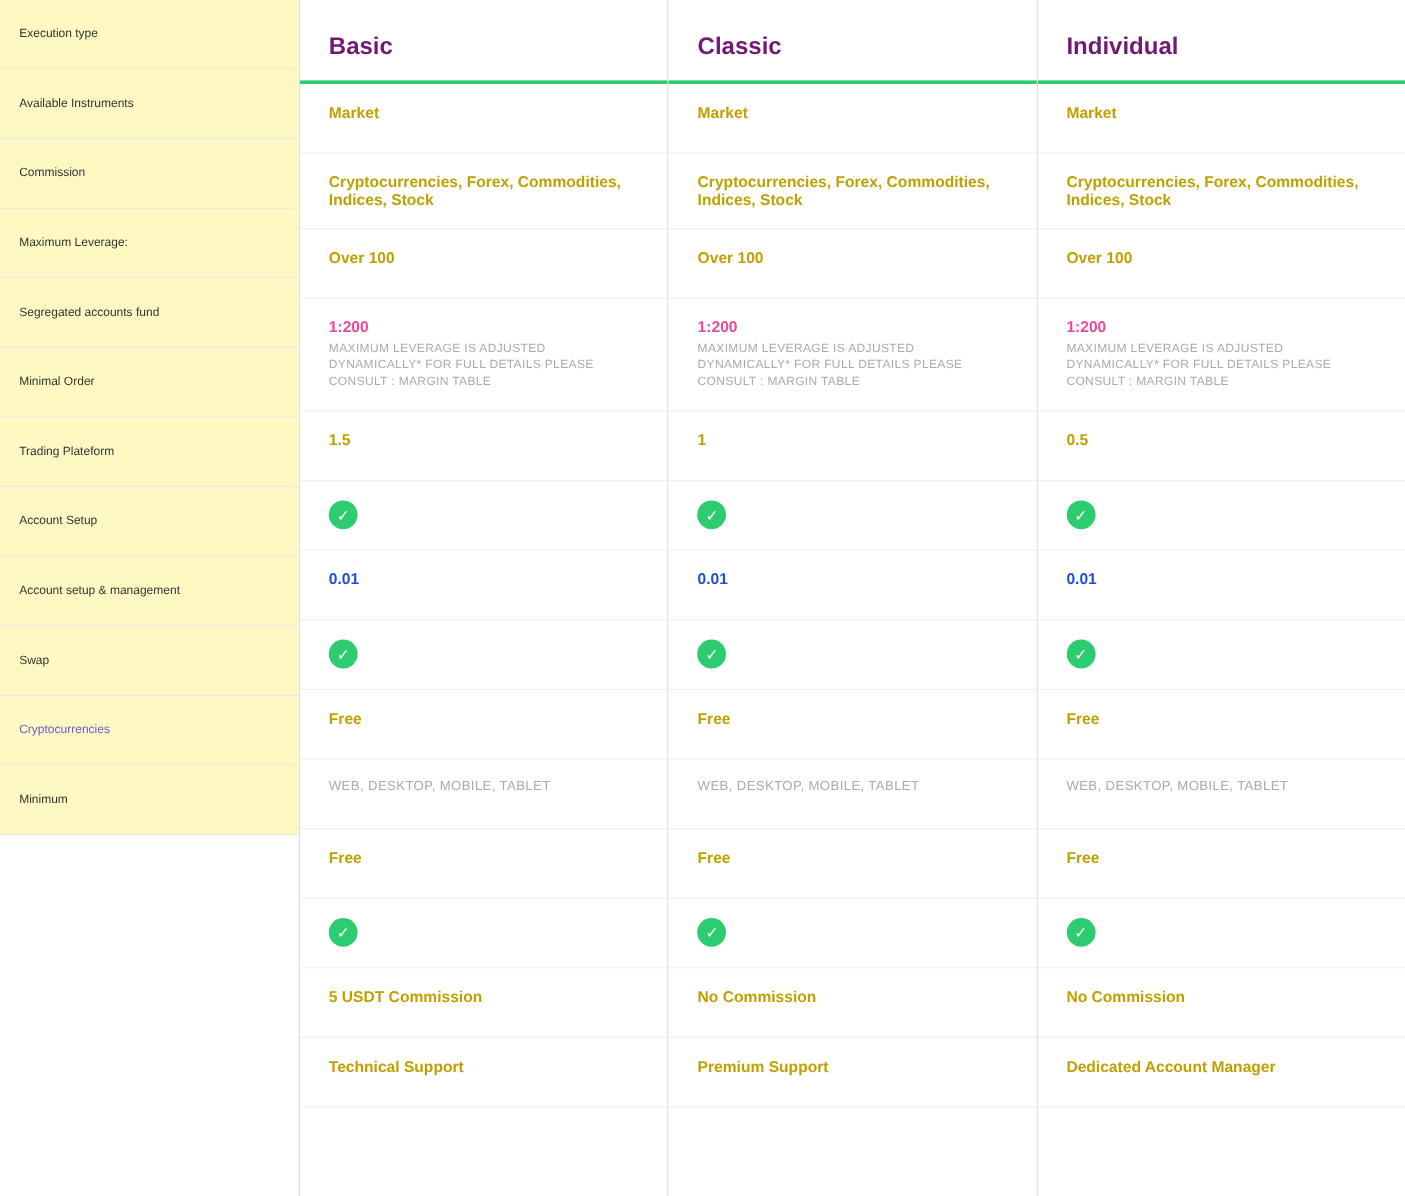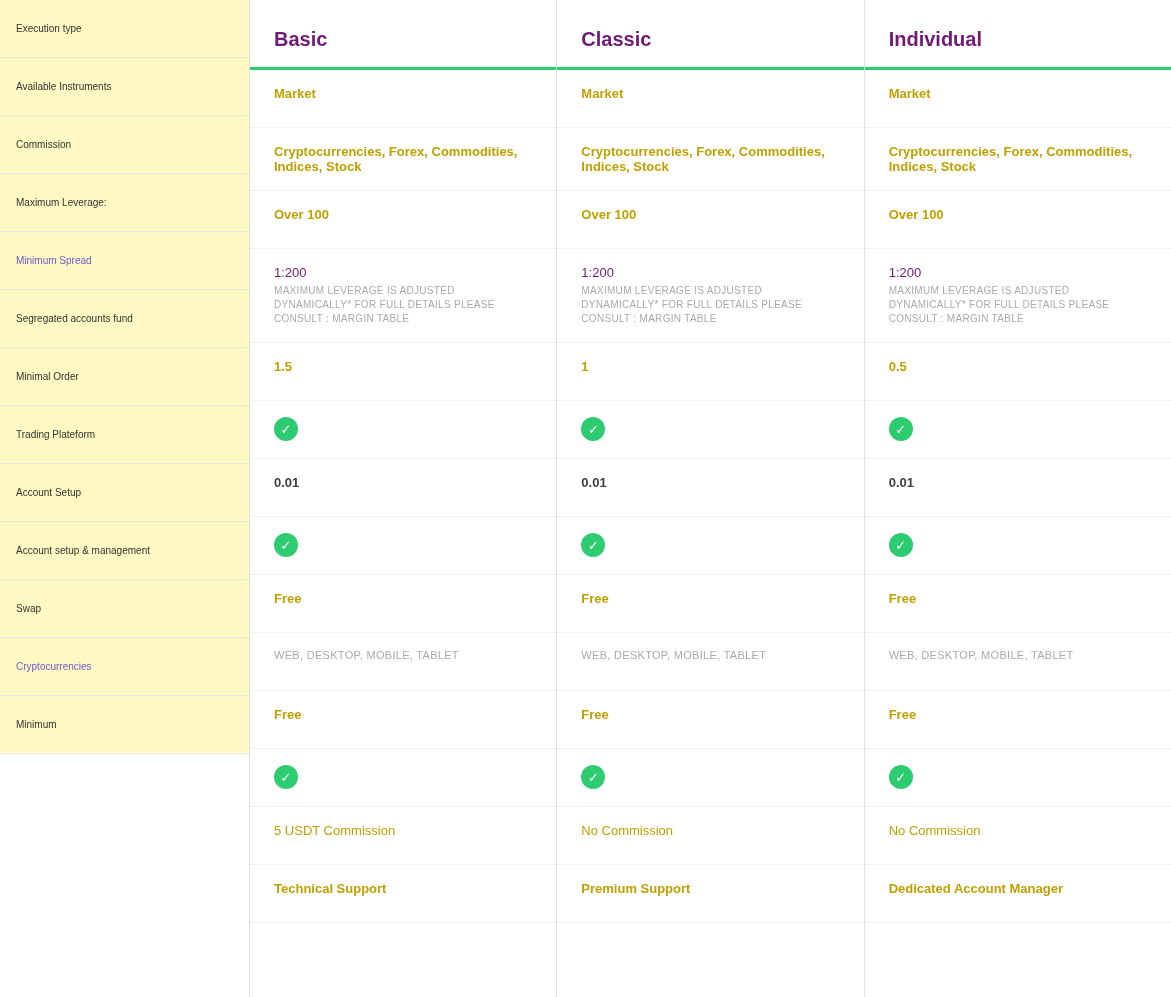--- a/index.html
+++ b/index.html
@@ -71,56 +71,56 @@
     }
     .cell-instruments {
       color: #c0a000;
       font-weight: 600;
     }
     .cell-over {
       color: #c0a000;
       font-weight: 600;
     }
     .cell-leverage {
-      color: #701a75;
-      font-weight: 400;
+      color: #ec4899;
+      font-weight: 700;
       margin-bottom: 4px;
     }
     .cell-leverage-note {
       color: #aaa;
       font-size: 10px;
       text-transform: uppercase;
       letter-spacing: 0.3px;
       line-height: 1.4;
     }
     .cell-spread {
       color: #c0a000;
       font-weight: 700;
     }
     .cell-order {
-      color: #404040;
+      color: #1d4ed8;
       font-weight: 600;
     }
     .cell-free {
       color: #c0a000;
       font-weight: 600;
     }
     .cell-platform {
       color: #aaa;
       font-size: 11px;
       text-transform: uppercase;
       letter-spacing: 0.3px;
     }
     .cell-setup {
       color: #c0a000;
       font-weight: 600;
     }
     .cell-commission {
       color: #c0a000;
-      font-weight: 400;
+      font-weight: 700;
     }
     .cell-support {
       color: #c0a000;
       font-weight: 600;
     }
     .check-icon {
       display: inline-flex;
       align-items: center;
       justify-content: center;
       width: 24px;
@@ -143,23 +143,20 @@
       </div>
       <div class="sidebar-row normal">
         <span>Available Instruments</span>
       </div>
       <div class="sidebar-row normal">
         <span>Commission</span>
       </div>
       <div class="sidebar-row normal">
         <span>Maximum Leverage:</span>
       </div>
-      <div class="sidebar-row highlight">
-        <span>Minimum Spread</span>
-      </div>
       <div class="sidebar-row normal">
         <span>Segregated accounts fund</span>
       </div>
       <div class="sidebar-row normal">
         <span>Minimal Order</span>
       </div>
       <div class="sidebar-row normal">
         <span>Trading Plateform</span>
       </div>
       <div class="sidebar-row normal">

